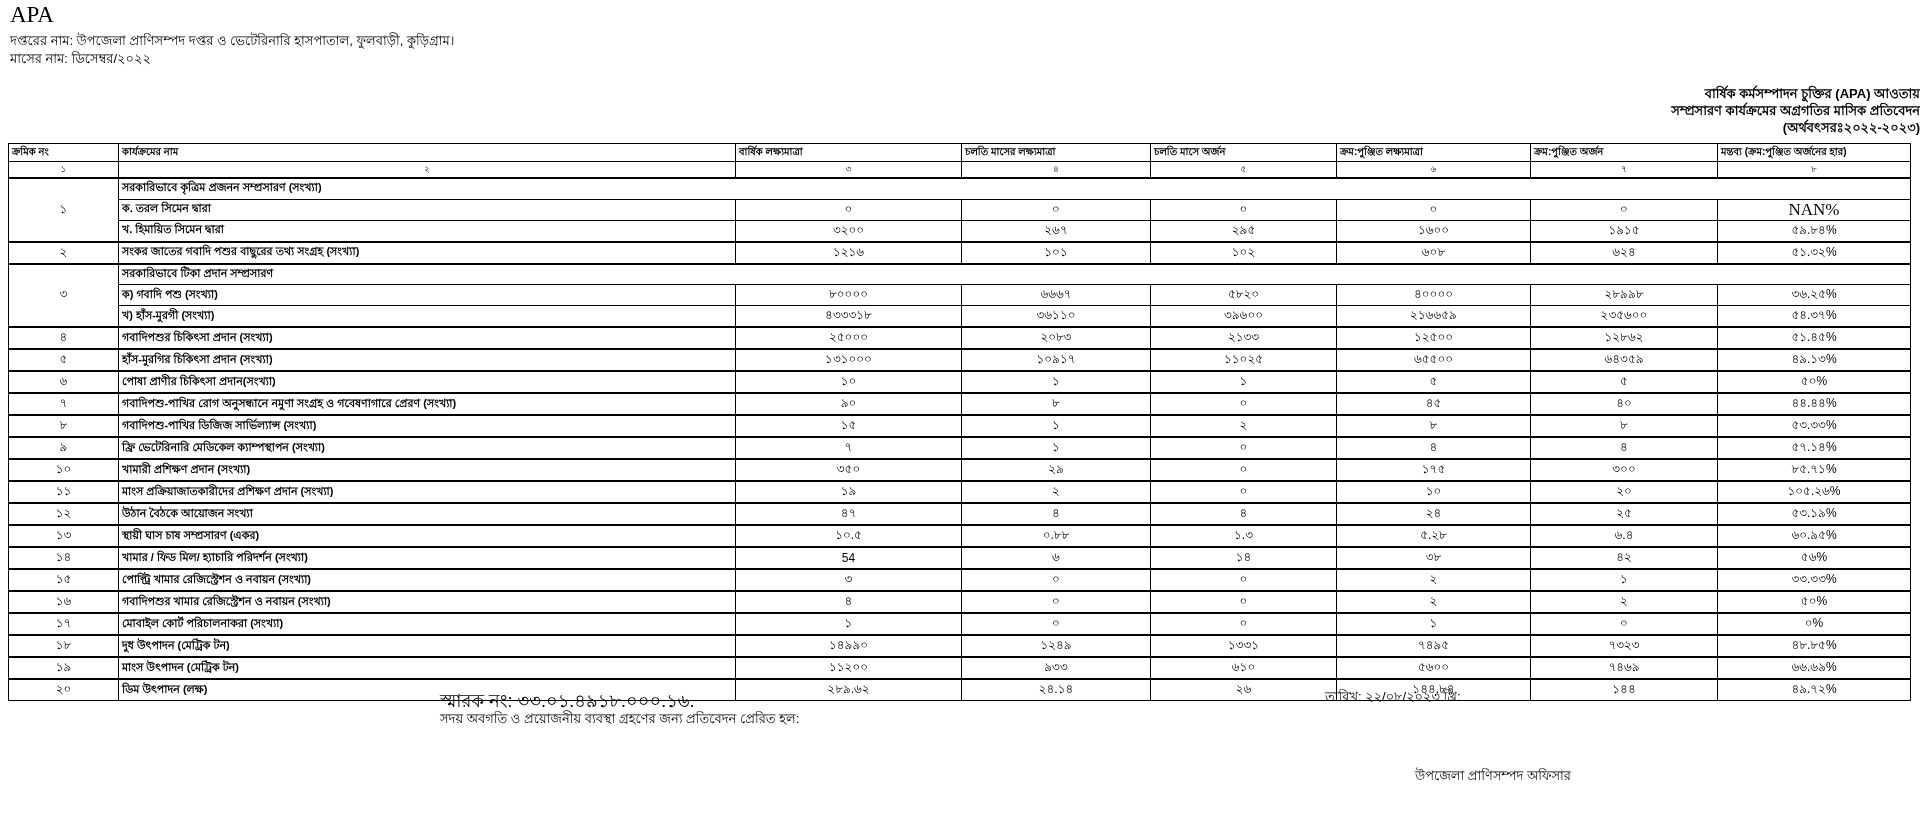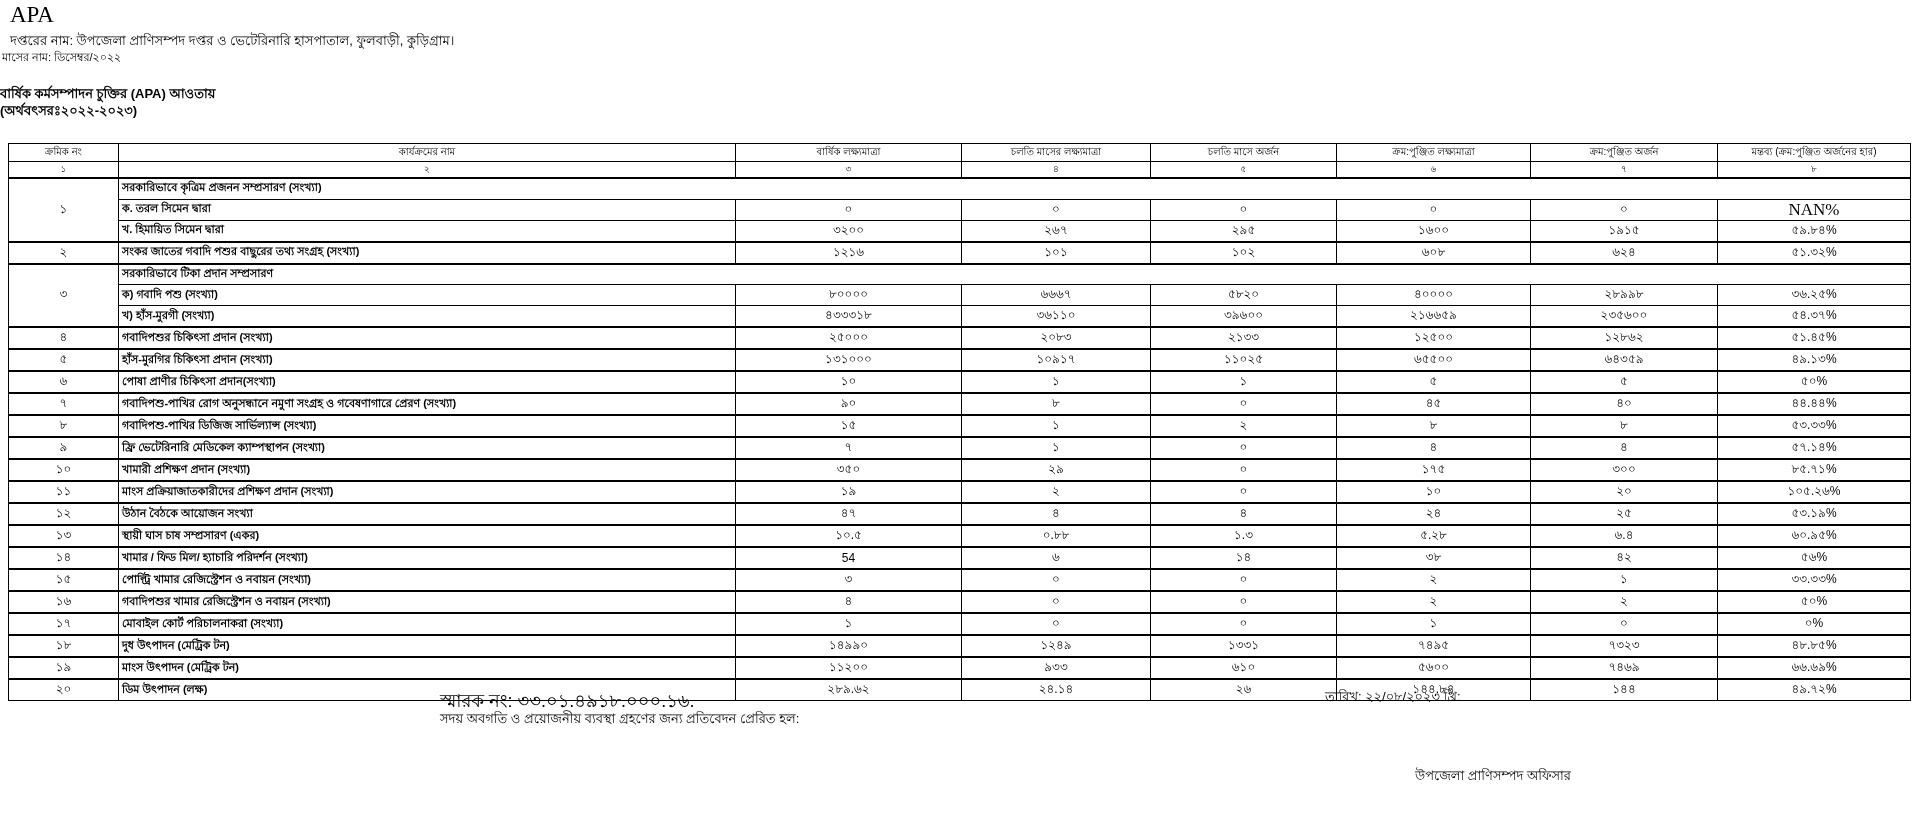--- a/index.html
+++ b/index.html
@@ -4,35 +4,35 @@
 <style>
   html,body{margin:0;padding:0;}
   body{
     width:1920px;height:828px;position:relative;overflow:hidden;
     background:#ffffff;color:#000000;
     font-family:"Liberation Sans", sans-serif;
   }
   .abs{position:absolute;}
   .apa-title{left:10px;top:2px;font-family:"Liberation Serif", serif;font-size:23px;font-weight:400;}
   .office-line{left:10px;top:31px;font-size:13px;}
-  .month-line{left:2px;top:49px;font-size:11px;}
-  .report-title{left:0;right:0;top:85px;text-align:left;font-size:13px;line-height:17px;font-weight:600;}
+  .month-line{left:10px;top:49px;font-size:13px;}
+  .report-title{left:0;right:0;top:85px;text-align:right;font-size:13px;line-height:17px;font-weight:600;}
   .report-title div{margin:0;}
 
   table.report{
     position:absolute;left:8px;top:143px;width:1902px;
     border-collapse:collapse;table-layout:fixed;
   }
   table.report th, table.report td{
     border:1px solid #000;padding:0 3px;overflow:hidden;white-space:nowrap;
     vertical-align:middle;
   }
   table.report thead tr.hdr{height:17px;}
   table.report thead tr.colnum{height:11px;}
-  table.report th{font-size:10px;font-weight:400;text-align:center;}
+  table.report th{font-size:10px;font-weight:700;text-align:left;}
   table.report td.cnum{font-size:9px;text-align:center;}
   table.report tbody tr{height:21px;}
   table.report tbody tr.item-start td{border-top-width:2px;}
   td.serial{font-size:12px;text-align:center;}
   td.name{font-size:11px;text-align:left;font-weight:bold;}
   td.val{font-size:12px;text-align:center;}
   td.val.nan{font-family:"Liberation Serif", serif;font-size:17px;}
 
   .memo{left:440px;top:687px;font-size:18px;}
   .fwd-note{left:440px;top:709px;font-size:13px;}
@@ -41,20 +41,21 @@
 </style>
 </head>
 <body>
 
 <div class="abs apa-title">APA</div>
 <div class="abs office-line">দপ্তরের নাম: উপজেলা প্রাণিসম্পদ দপ্তর ও ভেটেরিনারি হাসপাতাল, ফুলবাড়ী, কুড়িগ্রাম।</div>
 <div class="abs month-line">মাসের নাম: ডিসেম্বর/২০২২</div>
 
 <div class="abs report-title">
   <div>বার্ষিক কর্মসম্পাদন চুক্তির (APA) আওতায়</div>
+  <div>সম্প্রসারণ কার্যক্রমের অগ্রগতির মাসিক প্রতিবেদন</div>
   <div>(অর্থবৎসরঃ২০২২-২০২৩)</div>
 </div>
 
 <table class="report">
   <colgroup>
     <col style="width:110px">
       <col style="width:617px">
       <col style="width:226px">
       <col style="width:189px">
     <col style="width:186px">

